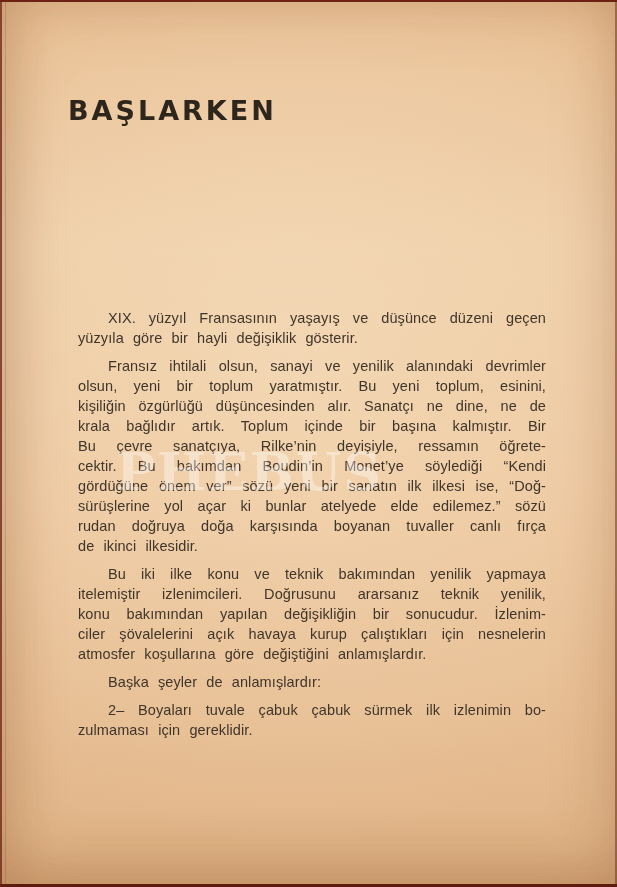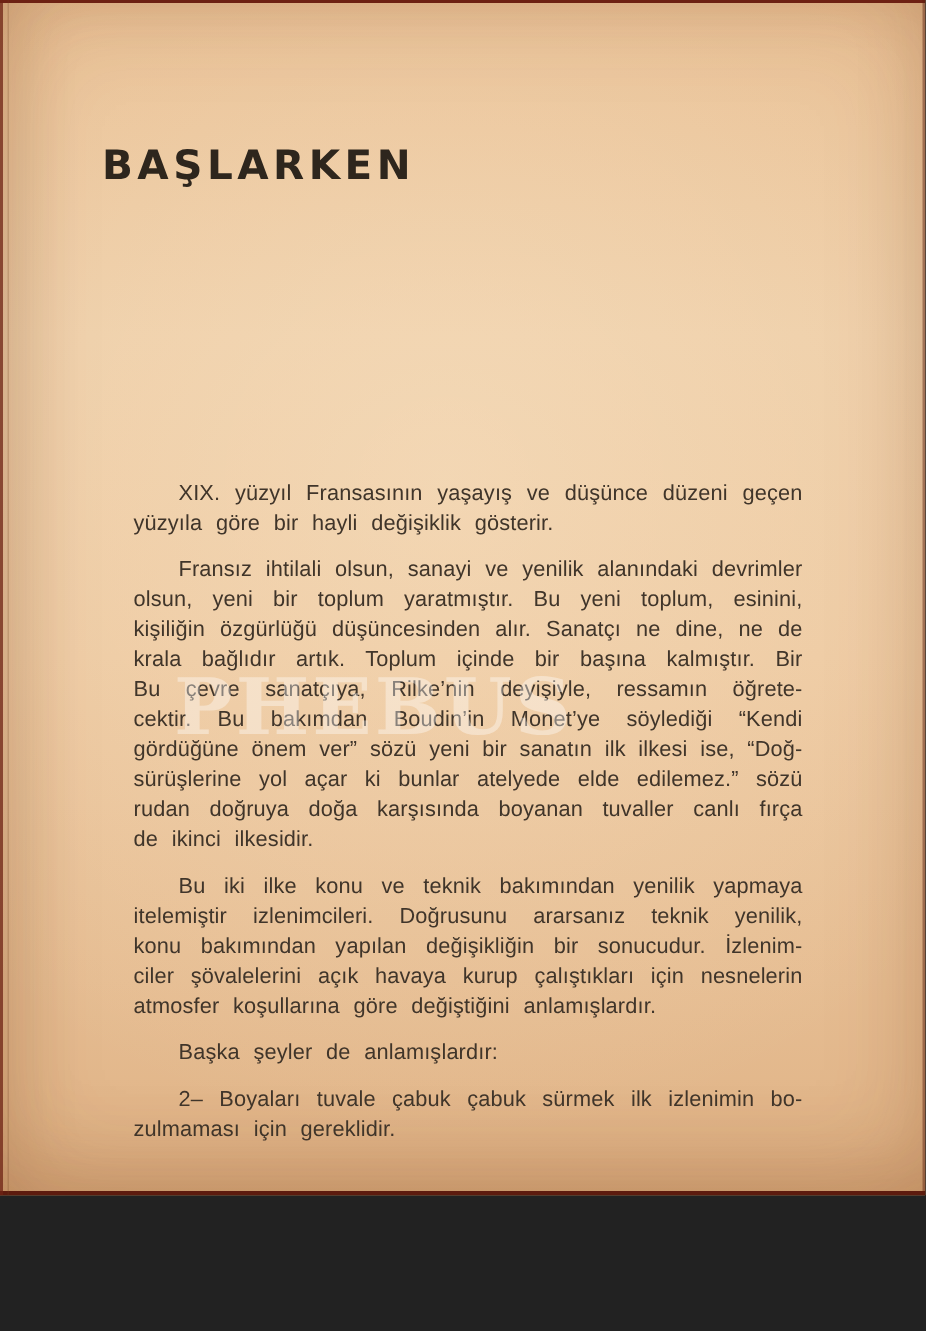--- a/index.html
+++ b/index.html
@@ -1,17 +1,17 @@
 <!DOCTYPE html>
 <html><head>
 <meta charset="utf-8">
 <style>
   html,body { margin:0; padding:0; background:#222; }
   .page {
-    position:relative; width:617px; height:797px; overflow:hidden;
+    position:relative; width:617px; height:887px; overflow:hidden;
     font-family:"Liberation Sans", sans-serif;
     background:
       radial-gradient(ellipse 120% 90% at 48% 40%, rgba(255,242,218,0.30), rgba(255,242,218,0) 62%),
       linear-gradient(180deg, #e9c094 0%, #eecda6 28%, #edc89f 55%, #e6bd92 82%, #dfb285 100%);
     box-shadow: inset 0 0 70px rgba(120,60,20,0.18), inset 0 -28px 50px rgba(120,60,20,0.13), inset 18px 0 40px rgba(120,60,20,0.08);
   }
   .edge { position:absolute; }
   .edge-top    { top:0; left:0; right:0; height:2px; background:#6d2113; }
   .edge-bottom { bottom:0; left:0; right:0; height:3px; background:#5d1b0e; }
   .edge-left   { top:0; bottom:0; left:0; width:2px; background:rgba(110,35,20,0.75); }
@@ -21,21 +21,21 @@
     position:absolute; left:68px; top:95px; margin:0;
     font-family:"DejaVu Sans", sans-serif;
     font-size:27px; font-weight:bold; letter-spacing:3px;
     color:#2e261d;
   }
   .body-text {
     position:absolute; left:78px; top:308px; width:468px;
     font-size:14.5px; line-height:20px; color:#40352a;
     word-spacing:2px; letter-spacing:0.1px;
   }
-  .para { margin:11px; }
+  .para { margin:0; }
   .para + .para { margin-top:8px; }
   .ln { min-height:20px; }
   .j   { text-align:justify; text-align-last:justify; }
   .ind { text-indent:30px; }
   .end { text-align:left; word-spacing:5px; }
   .watermark {
     position:absolute; left:116px; top:434px; z-index:5;
     font-family:"DejaVu Serif", serif; font-weight:bold;
     font-size:52px; line-height:76px; letter-spacing:2px;
     color:rgba(255,255,255,0.38);

